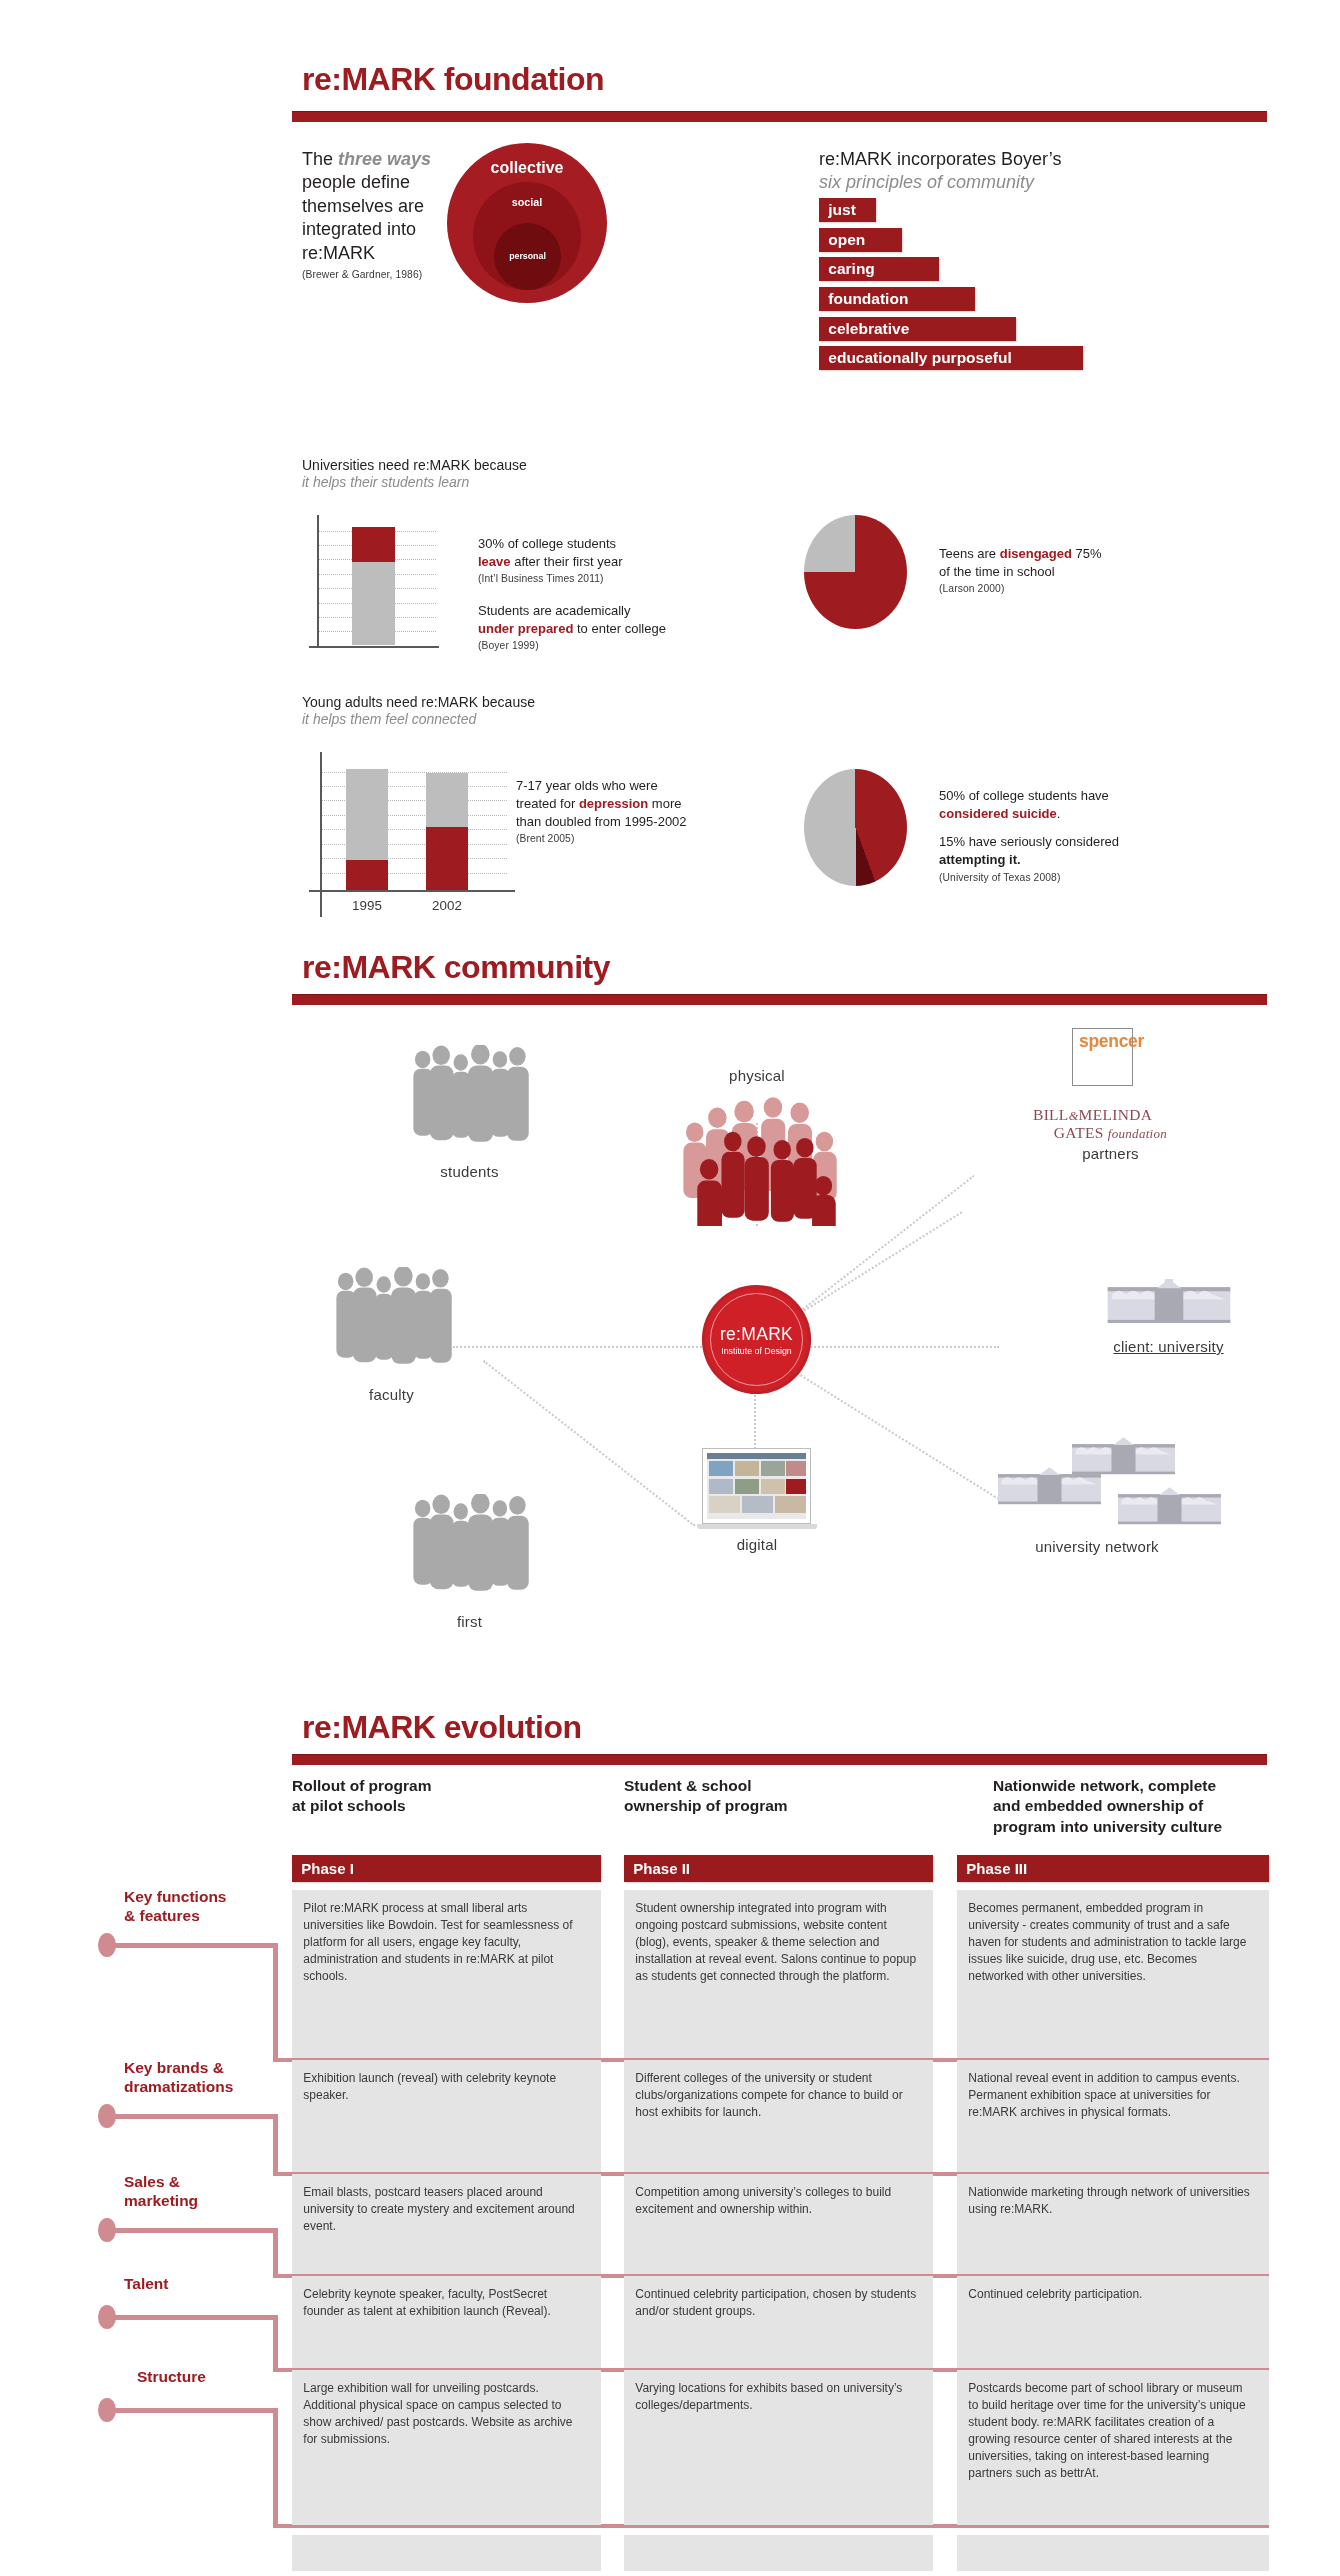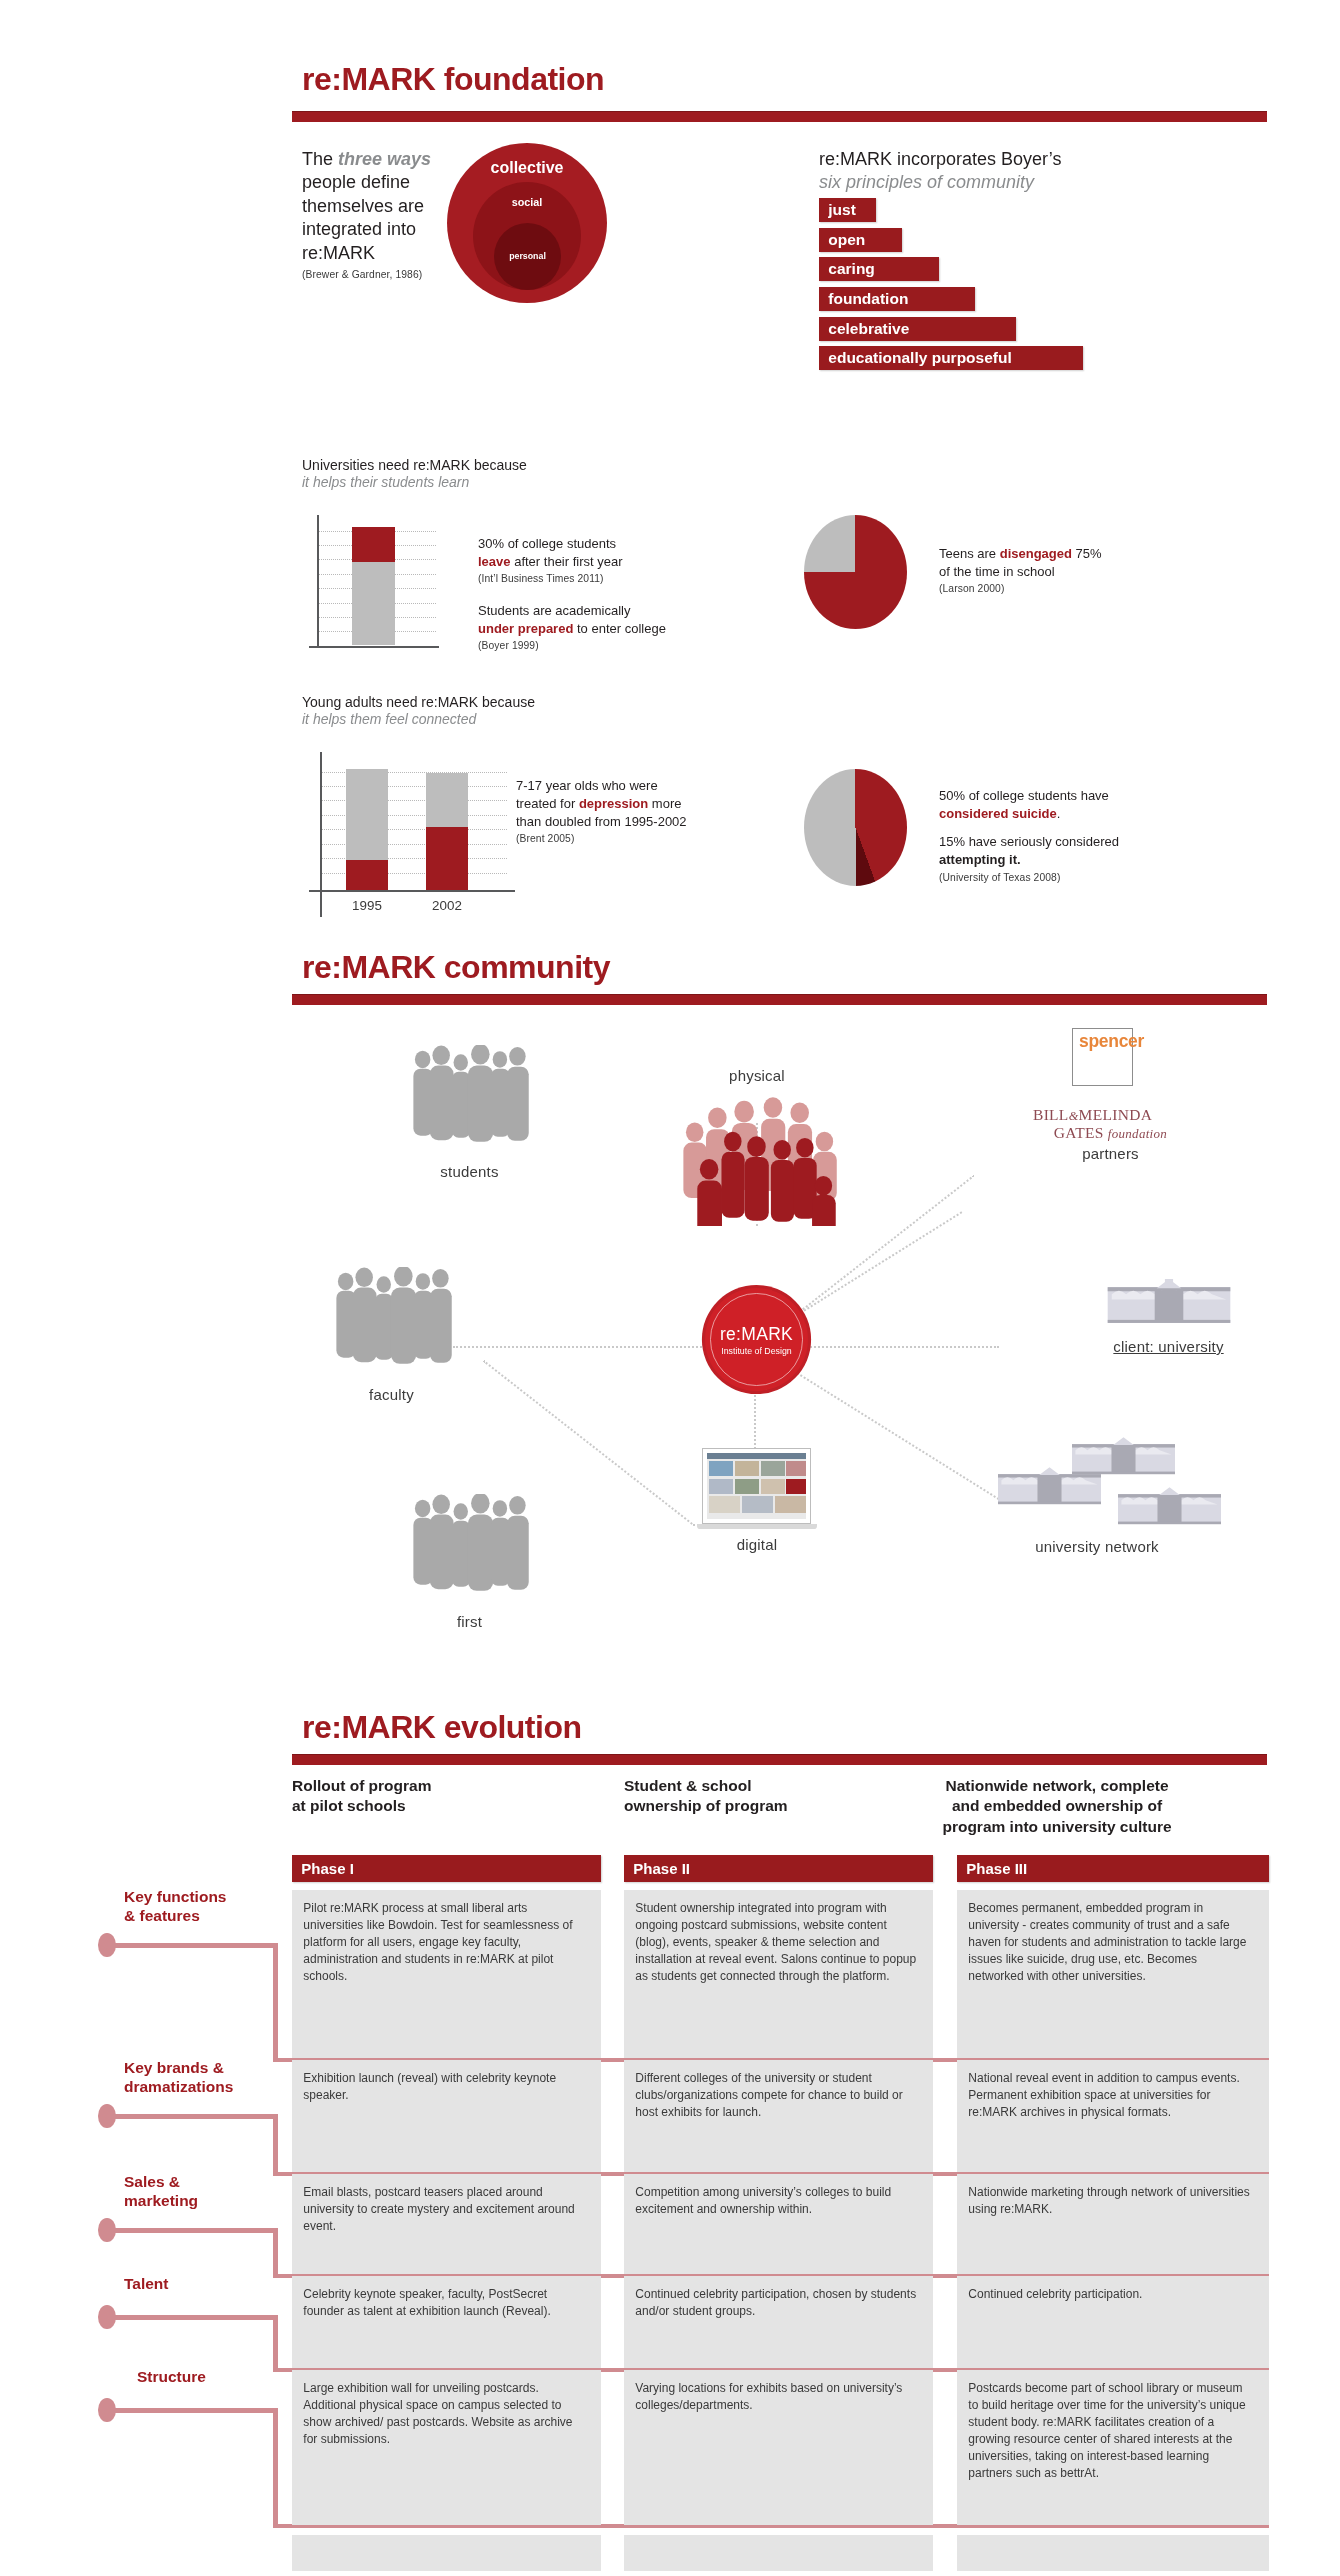--- a/index.html
+++ b/index.html
@@ -470,21 +470,21 @@
 
 <div id="evolution-root">
     <div class="col-head" style="left: 292px; top: 1776px; width: 309px;">
       <div>Rollout of program</div>
       <div>at pilot schools</div>
     </div>
     <div class="col-head" style="left: 624px; top: 1776px; width: 309px;">
       <div>Student &amp; school</div>
       <div>ownership of program</div>
     </div>
-    <div class="col-head" style="left: 901px; top: 1776px; width: 312px; text-align: center;">
+    <div class="col-head" style="left: 993px; top: 1776px; width: 312px;">
       <div>Nationwide network, complete</div>
       <div>and embedded ownership of</div>
       <div>program into university culture</div>
     </div>
     <div class="phase-chip" style="left: 292px; top: 1855px; width: 309px;">Phase I</div>
     <div class="phase-chip" style="left: 624px; top: 1855px; width: 309px;">Phase II</div>
     <div class="phase-chip" style="left: 957px; top: 1855px; width: 312px;">Phase III</div>
     <div class="row-label" style="left: 124px; top: 1888px; width: 155px;">
       <div>Key functions</div>
       <div>&amp; features</div>

